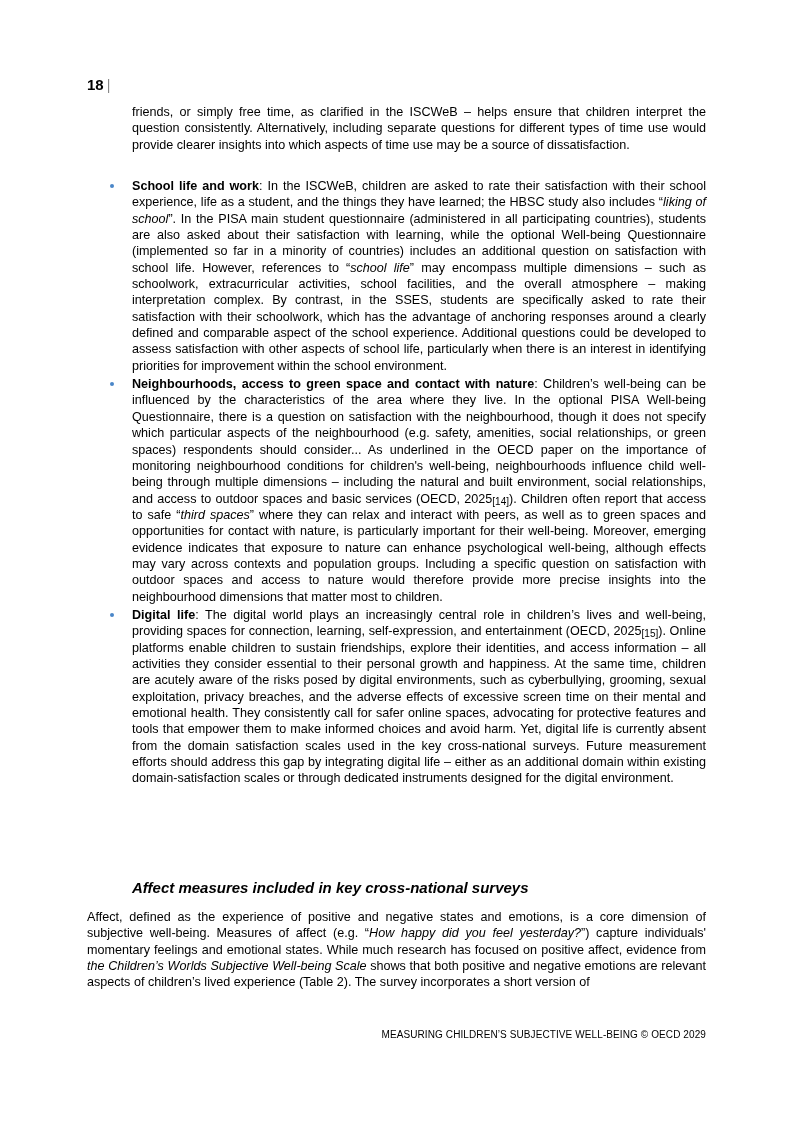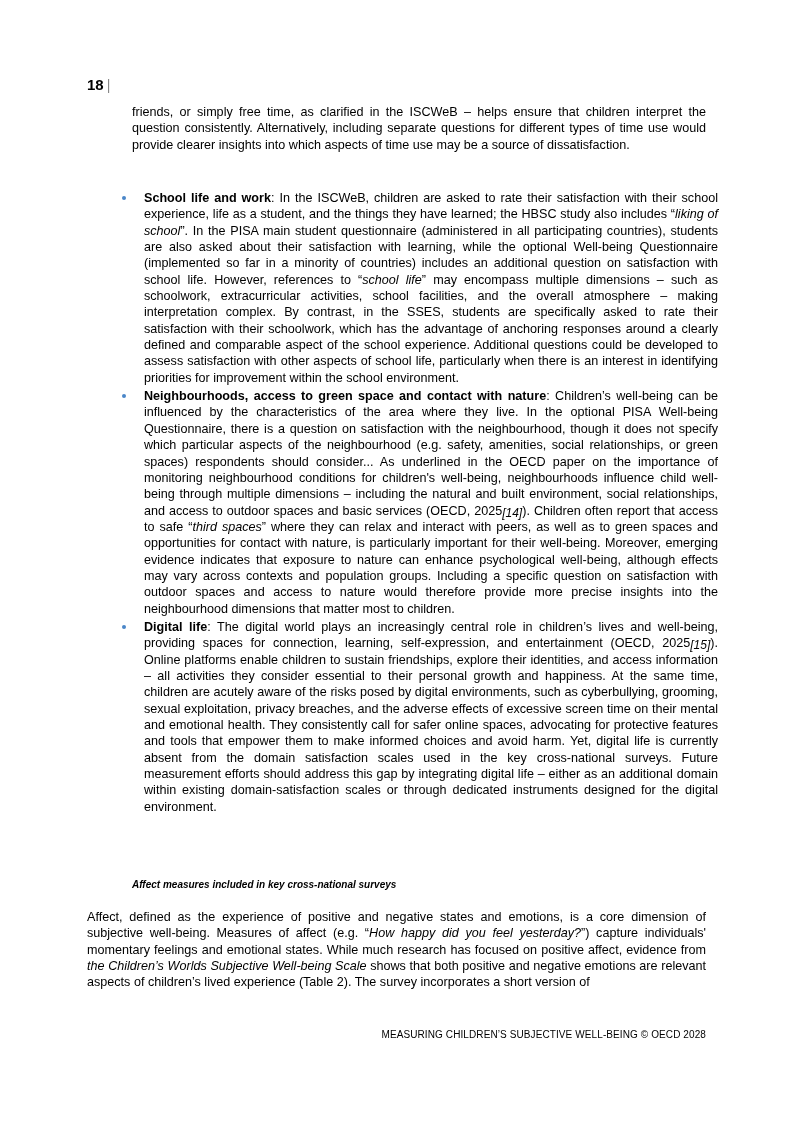--- a/index.html
+++ b/index.html
@@ -2,26 +2,26 @@
 <html><head>
   <meta charset="utf-8">
   <style>
     html, body { margin: 0; padding: 0; background: #ffffff; }
     body { width: 793px; height: 1121px; position: relative; overflow: hidden;
       font-family: "Liberation Sans", sans-serif; color: #000; }
     .page-num { position: absolute; left: 87px; top: 76px; font-size: 15px; font-weight: bold; }
     .page-num .sep { font-weight: normal; color: #888; margin-left: 3px; font-size: 14px; }
     .body-text { font-size: 12.6px; line-height: 16.35px; text-align: justify; }
     .cont { position: absolute; left: 132px; top: 104px; width: 574px; }
-    .bullets { position: absolute; left: 132px; top: 178px; width: 574px; margin: 12px; padding: 0; list-style: none; }
+    .bullets { position: absolute; left: 132px; top: 178px; width: 574px; margin: 0; padding: 0; list-style: none; }
     .bullets li { position: relative; margin: 0 0 2px 0; }
     .bullets li .dot { position: absolute; left: -22px; top: 6px; width: 4px; height: 4px; border-radius: 50%; background: #4a86c8; }
     .bullets li b { font-weight: bold; }
-    sub.ref { font-size: 12px; vertical-align: -2px; line-height: 0; font-style: italic; }
-    .section-heading { position: absolute; left: 132px; top: 879px; font-size: 10px; font-weight: bold; font-style: italic; margin: 0; }
+    sub.ref { font-size: 10px; vertical-align: -2px; line-height: 0; }
+    .section-heading { position: absolute; left: 132px; top: 879px; font-size: 15px; font-weight: bold; font-style: italic; margin: 0; }
     .affect { position: absolute; left: 87px; top: 909px; width: 619px; }
     .footer { position: absolute; left: 366px; top: 1029px; width: 340px; text-align: right; font-size: 10px; letter-spacing: 0.1px; }
   </style>
 </head>
 <body>
 
 <div class="page-num">
   <span>18</span><span class="sep">|</span>
 </div>
 
@@ -41,13 +41,13 @@
     <b>Digital life</b><span>: The digital world plays an increasingly central role in children’s lives and well-being, providing spaces for connection, learning, self-expression, and entertainment (OECD, 2025</span><sub class="ref">[15]</sub><span>). Online platforms enable children to sustain friendships, explore their identities, and access information – all activities they consider essential to their personal growth and happiness. At the same time, children are acutely aware of the risks posed by digital environments, such as cyberbullying, grooming, sexual exploitation, privacy breaches, and the adverse effects of excessive screen time on their mental and emotional health. They consistently call for safer online spaces, advocating for protective features and tools that empower them to make informed choices and avoid harm. Yet, digital life is currently absent from the domain satisfaction scales used in the key cross-national surveys. Future measurement efforts should address this gap by integrating digital life – either as an additional domain within existing domain-satisfaction scales or through dedicated instruments designed for the digital environment.</span>
   </li>
 </ul>
 
 <h3 class="section-heading">Affect measures included in key cross-national surveys</h3>
 
 <p class="body-text affect" style="margin:0;">
   <span>Affect, defined as the experience of positive and negative states and emotions, is a core dimension of subjective well-being. Measures of affect (e.g. “</span><i>How happy did you feel yesterday?</i><span>”) capture individuals' momentary feelings and emotional states. While much research has focused on positive affect, evidence from </span><i>the Children’s Worlds Subjective Well-being Scale</i><span> shows that both positive and negative emotions are relevant aspects of children’s lived experience (Table 2). The survey incorporates a short version of</span>
 </p>
 
-<div class="footer">MEASURING CHILDREN’S SUBJECTIVE WELL-BEING © OECD 2028</div>
+<div class="footer">MEASURING CHILDREN’S SUBJECTIVE WELL-BEING © OECD 2029</div>
 
 </body></html>

